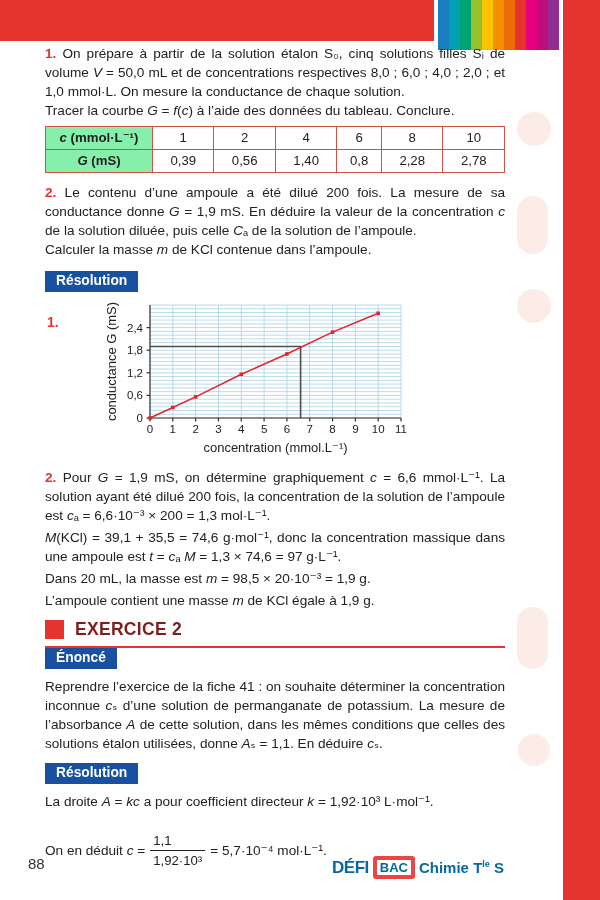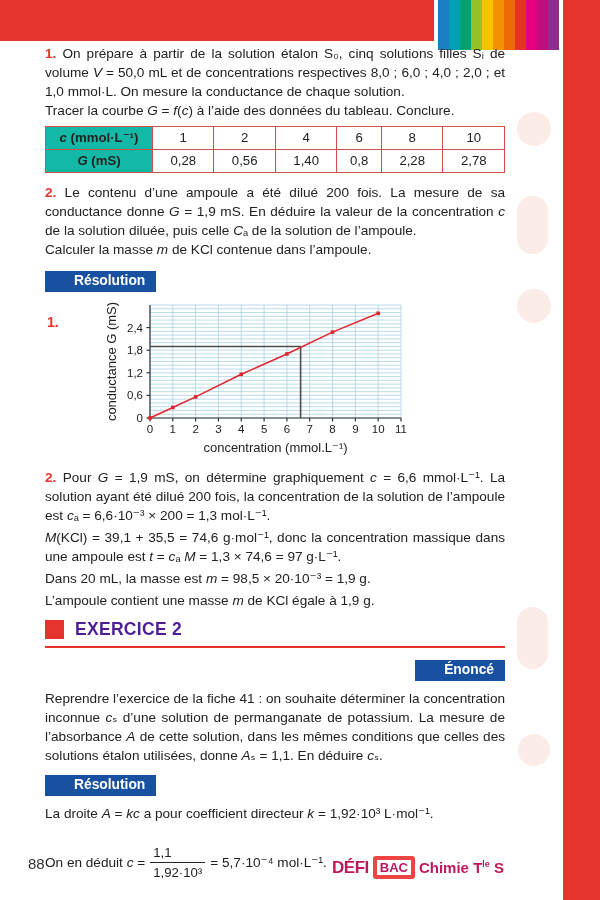--- a/index.html
+++ b/index.html
@@ -20,50 +20,50 @@
   .decor.c3{left:518px;top:734px;width:32px;height:32px;border-radius:50%;}
 
   .content{position:absolute;left:45px;top:44px;width:460px;font-size:13.6px;line-height:19px;}
   .content p{margin:0;}
   .jp{text-align:justify;}
   .qnum{color:#e5332d;font-weight:bold;}
   i{font-style:italic;}
 
   table.data{border-collapse:collapse;width:100%;margin:6px 0 0 0;}
   .data td,.data th{border:1.6px solid #d05048;text-align:center;font-size:13.2px;padding:3px 0;line-height:16px;}
-  .data th.hd{background:#14b8a6;font-weight:bold;width:106px;}
+  .data th.hd{background:#86efac;font-weight:bold;width:106px;}
   .data th.hd i{font-weight:bold;}
 
   .q2{margin-top:10px !important;}
   .badge{display:inline-block;background:#17519f;color:#fff;font-weight:bold;
-         font-size:13.8px;line-height:16px;padding:2px 11px 3px 29px;}
+         font-size:13.8px;line-height:16px;padding:2px 11px 3px 11px;}
   .badge-row{margin-top:12px;}
 
   .chartblock{position:relative;margin:7px 0 0 58px;width:312px;}
   .sol-num{position:absolute;left:-56px;top:14px;font-size:14px;}
   svg text{font-family:"Liberation Sans","DejaVu Sans",sans-serif;}
 
   .solp{margin-top:3px !important;}
   .solp.first{margin-top:6px !important;}
 
   .ex2{margin-top:10px;border-bottom:2.5px solid #e5332d;padding-bottom:7px;
        display:flex;align-items:center;gap:11px;}
   .ex2 .sq{width:19px;height:19px;background:#e5332d;}
-  .ex2 .t{color:#4c1d95;font-weight:bold;font-size:17.5px;letter-spacing:.3px;}
-  .enonce-row{margin-top:12px;text-align:right;}
+  .ex2 .t{color:#7f1d1d;font-weight:bold;font-size:17.5px;letter-spacing:.3px;}
+  .enonce-row{}
   .ex2body{margin-top:8px !important;}
   .res2-row{margin-top:10px;}
   .res2line{margin-top:8px !important;}
   .deduct{display:flex;align-items:center;margin-top:20px;}
   .frac{display:inline-flex;flex-direction:column;margin:0 5px;font-size:13.2px;}
   .frac .den{border-top:1.4px solid #222;padding:0 3px;}
   .frac .num{padding:0 3px;}
 
   .footer-num{position:absolute;left:28px;top:855px;font-size:15px;color:#333;}
-  .brand{position:absolute;right:96px;top:856px;color:#be185d;font-weight:bold;
+  .brand{position:absolute;right:96px;top:856px;color:#0369a1;font-weight:bold;
          display:flex;align-items:center;gap:4px;}
   .brand .defi{font-size:17px;letter-spacing:-0.5px;}
   .brand .bac{border:4px solid #ef4444;border-radius:3px;padding:0 3px;font-size:13px;line-height:15px;}
   .brand .subject{font-size:15px;}
   .brand sup{font-size:9px;}
 </style>
 </head>
 <body>
 
 <div class="topbar"></div>
@@ -98,21 +98,21 @@
       <th class="hd"><i>c</i> (mmol·L⁻¹)</th>
       <td>1</td>
       <td>2</td>
       <td>4</td>
       <td>6</td>
       <td>8</td>
       <td>10</td>
     </tr>
     <tr>
       <th class="hd"><i>G</i> (mS)</th>
-      <td>0,28</td>
+      <td>0,39</td>
       <td>0,56</td>
       <td>1,40</td>
       <td>0,8</td>
       <td>2,28</td>
       <td>2,78</td>
     </tr>
   </tbody>
     </table>
 
   <p class="jp q2"><span class="qnum">2.</span> <span>Le contenu d’une ampoule a été dilué 200 fois. La mesure de sa conductance donne <i>G</i> = 1,9 mS. En déduire la valeur de la concentration <i>c</i> de la solution diluée, puis celle <i>C</i>ₐ de la solution de l’ampoule.</span></p>

